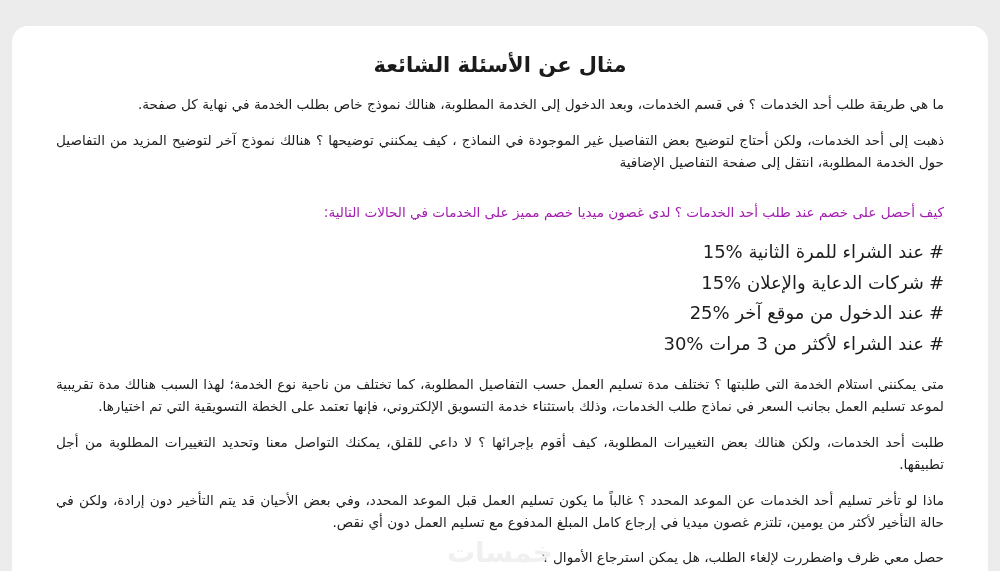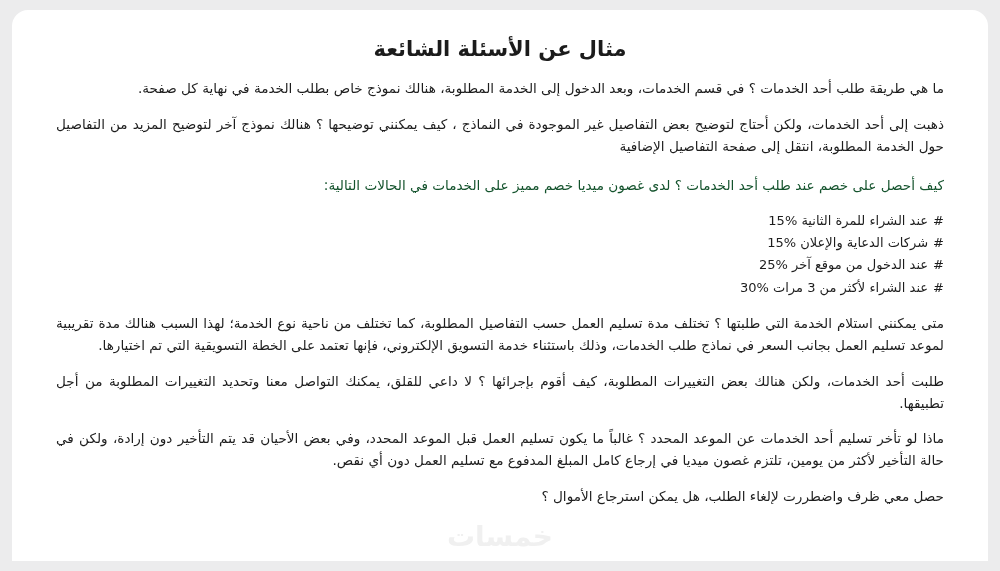--- a/index.html
+++ b/index.html
@@ -12,21 +12,21 @@
     background: #ececed;
     font-family: "DejaVu Sans", "Liberation Sans", sans-serif;
     overflow: hidden;
   }
 
   .page {
     position: relative;
     width: 1000px;
     height: 536px;
     box-sizing: border-box;
-    padding: 10px 12px 0 12px;
+    padding: 26px 12px 0 12px;
   }
 
   .card {
     position: relative;
     width: 100%;
     height: 551px;
     box-sizing: border-box;
     background: #ffffff;
     border-radius: 16px 16px 0 0;
     padding: 26px 44px 0 44px;
@@ -60,38 +60,38 @@
     text-align: justify;
     text-align-last: right;
     direction: rtl;
   }
 
   .qa-block.first-para {
     margin-top: 14px;
   }
 
   .discount-intro {
-    margin-top: 17px;
+    margin-top: 28px;
     font-size: 13.6px;
     line-height: 1.62;
-    color: #14532d;
+    color: #a21caf;
     text-align: right;
     direction: rtl;
   }
 
   .discount-list {
     list-style: none;
     margin: 6px 0 0 0;
     padding: 0;
     direction: rtl;
     text-align: right;
   }
 
   .discount-list li {
-    font-size: 13px;
+    font-size: 18px;
     line-height: 1.72;
     color: #1d1d1d;
     white-space: nowrap;
   }
 
   .hash {
     display: inline-block;
     margin-left: 5px;
   }
 

